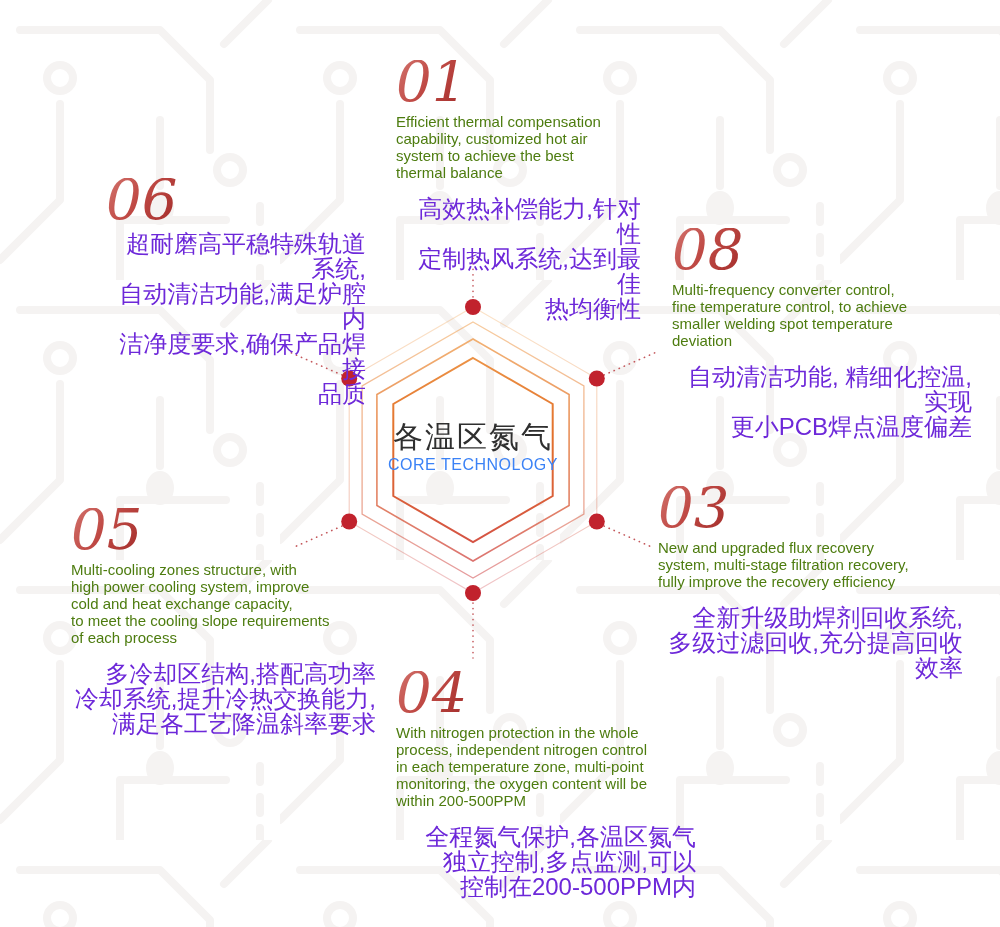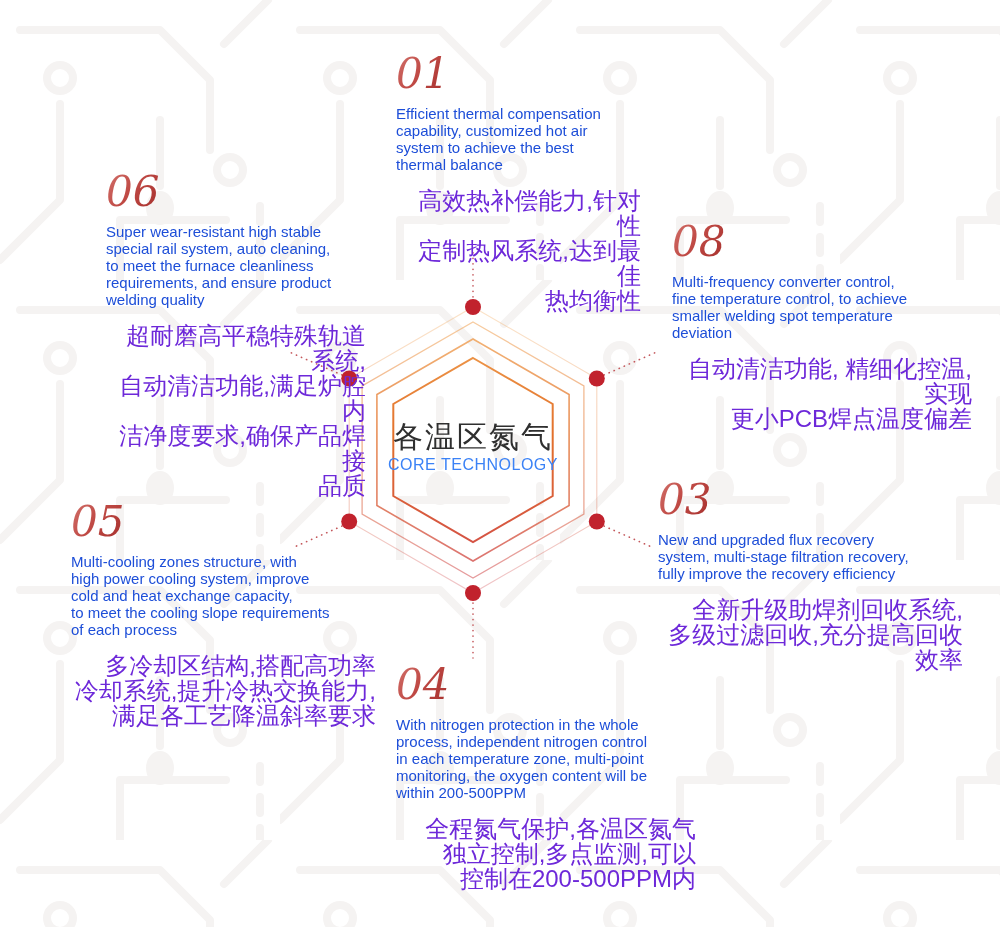--- a/index.html
+++ b/index.html
@@ -14,34 +14,34 @@
   .bg-layer, .hex-layer {
     position: absolute;
     left: 0; top: 0;
     width: 1000px; height: 927px;
   }
   
   .section { position: absolute; }
   .sec-num {
     font-family: "DejaVu Serif", serif;
     font-style: italic;
-    font-size: 42px;
+    font-size: 56px;
     line-height: 44px;
-    margin: 8px 0 9px 0;
+    margin: 16px 0 9px 0;
     background: linear-gradient(125deg, #d2736d 0%, #c04a45 45%, #a93330 90%);
     -webkit-background-clip: text;
     background-clip: text;
     -webkit-text-fill-color: transparent;
     color: #b23a36;
     display: inline-block;
   }
   .sec-en {
     font-size: 15px;
     line-height: 17px;
-    color: #1d4ed8;
+    color: #4d7c0f;
     margin: 0 0 15px 0;
     white-space: pre-line;
   }
   .sec-zh {
     font-size: 24px;
     line-height: 25px;
     color: #6d28d9;
     margin: 0;
     white-space: pre-line;
     text-align: right;
@@ -187,24 +187,19 @@
 cold and heat exchange capacity,
 to meet the cooling slope requirements
 of each process</p>
     <p class="sec-zh">多冷却区结构,搭配高功率
 冷却系统,提升冷热交换能力,
 满足各工艺降温斜率要求</p>
   </div>
 
   <div class="section s6">
     <div class="sec-num">06</div>
-    <p class="sec-en">Super wear-resistant high stable
-special rail system, auto cleaning,
-to meet the furnace cleanliness
-requirements, and ensure product
-welding quality</p>
     <p class="sec-zh">超耐磨高平稳特殊轨道系统,
 自动清洁功能,满足炉腔内
 洁净度要求,确保产品焊接
 品质</p>
   </div>
 
 </div>
 
 </body></html>

